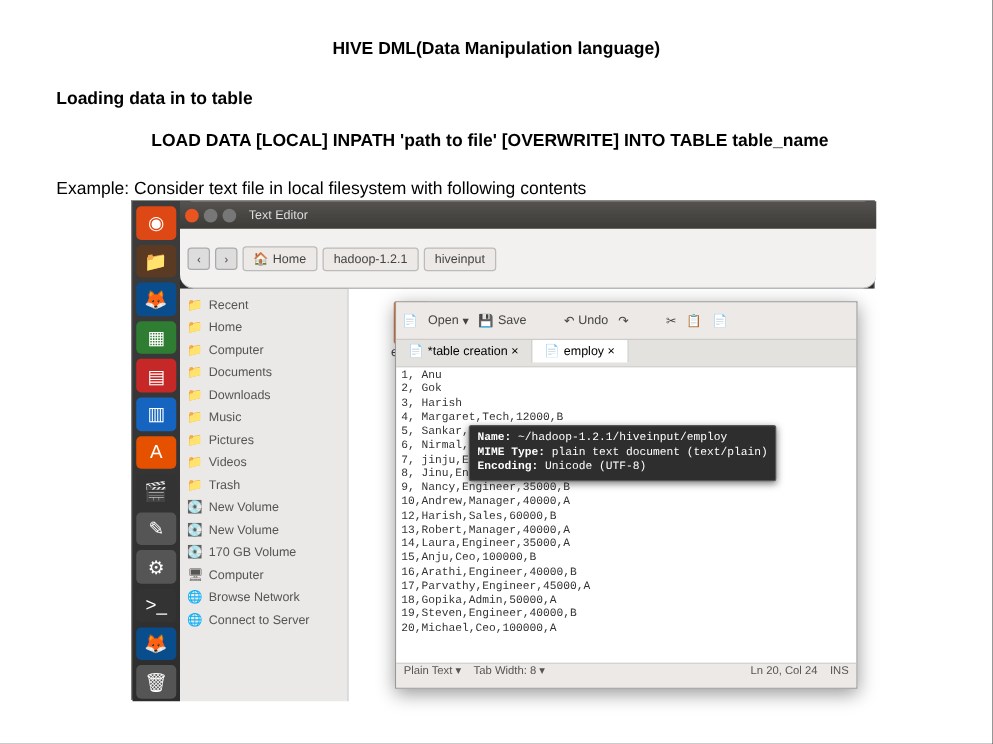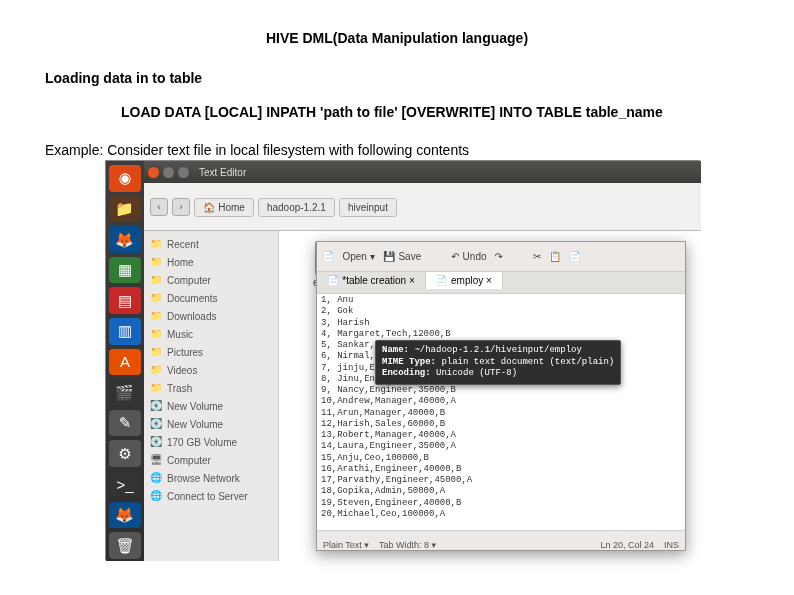--- a/index.html
+++ b/index.html
@@ -30,21 +30,21 @@
   .l-red { background: #c62828; }
   .l-blue { background: #1565c0; }
   .l-green { background: #2e7d32; }
   .l-orange { background: #e65100; }
   .l-gray { background: #555; }
   .l-dark { background: #333; }
   .l-ff { background: #0a4d8c; }
 
   .fm-window {
     position: absolute; left: 38px; top: 0; width: 557px; height: 70px;
-    background: #f2f1f0; border-bottom: 1px solid #bbb;
+    background: #f2f1f0; border-bottom: 1px solid #bbb; border-radius: 11px;
   }
   .fm-title {
     height: 22px; background: linear-gradient(to bottom, #55524f, #3c3b37);
     display: flex; align-items: center; color: #ddd; font-size: 10px; padding-left: 4px;
   }
   .wc { width: 11px; height: 11px; border-radius: 50%; margin-right: 4px; }
   .wc-close { background: #e95420; }
   .wc-min { background: #777; }
   .wc-max { background: #777; }
   .fm-toolbar {
@@ -105,21 +105,21 @@
   .tooltip b { color: #fff; }
 
   .gedit-text {
     flex: 1; background: #fff; font-family: "Courier New", monospace;
     font-size: 9px; color: #333; padding: 1px 4px; overflow: hidden;
     line-height: 1.25; position: relative;
   }
   .gedit-text .row:first-child { background: #fdf6c5; }
   .gedit-status {
     height: 20px; background: #ece9e6; border-top: 1px solid #ccc;
-    display: flex; align-items: flex-end; justify-content: space-between;
+    display: flex; align-items: flex-start; justify-content: space-between;
     font-size: 9px; color: #555; padding: 0 6px;
   }
   .status-left, .status-right { display: flex; gap: 10px; }
 </style>
 </head>
 <body>
 
 <div class="page">
   <div class="title">HIVE DML(Data Manipulation language)</div>
   <div class="subtitle">Loading  data in to table</div>
@@ -258,21 +258,20 @@
       <div class="row">1, Anu</div>
           <div class="row">2, Gok</div>
           <div class="row">3, Harish</div>
           <div class="row">4, Margaret,Tech,12000,B</div>
           <div class="row">5, Sankar,Tech,12000,A</div>
           <div class="row">6, Nirmal,Tech,12000,B</div>
           <div class="row">7, jinju,Engineer,35000,A</div>
           <div class="row">8, Jinu,Engineer,35000,A</div>
           <div class="row">9, Nancy,Engineer,35000,B</div>
           <div class="row">10,Andrew,Manager,40000,A</div>
-          <div class="row">11,Arun,Manager,40000,B</div>
           <div class="row">12,Harish,Sales,60000,B</div>
           <div class="row">13,Robert,Manager,40000,A</div>
           <div class="row">14,Laura,Engineer,35000,A</div>
           <div class="row">15,Anju,Ceo,100000,B</div>
           <div class="row">16,Arathi,Engineer,40000,B</div>
           <div class="row">17,Parvathy,Engineer,45000,A</div>
           <div class="row">18,Gopika,Admin,50000,A</div>
           <div class="row">19,Steven,Engineer,40000,B</div>
           <div class="row">20,Michael,Ceo,100000,A</div>
         </div>

